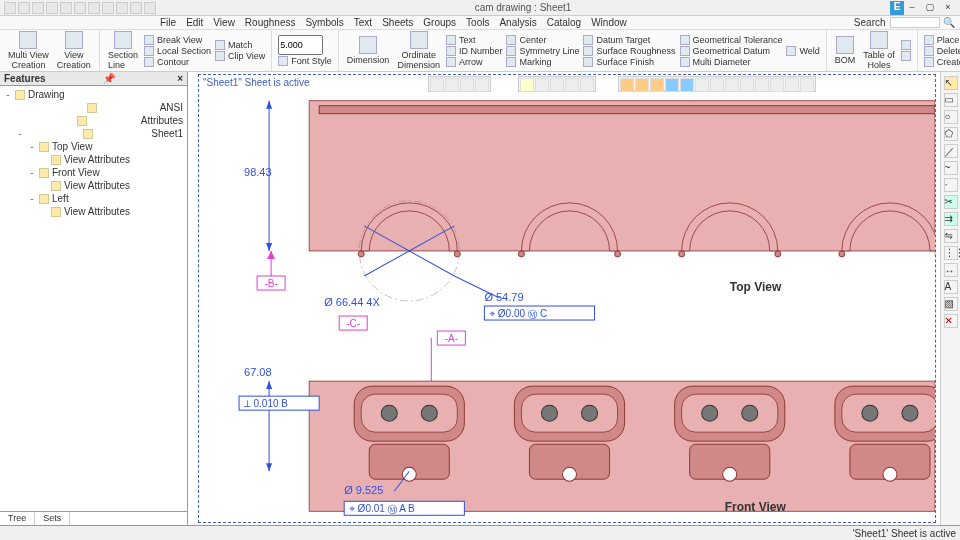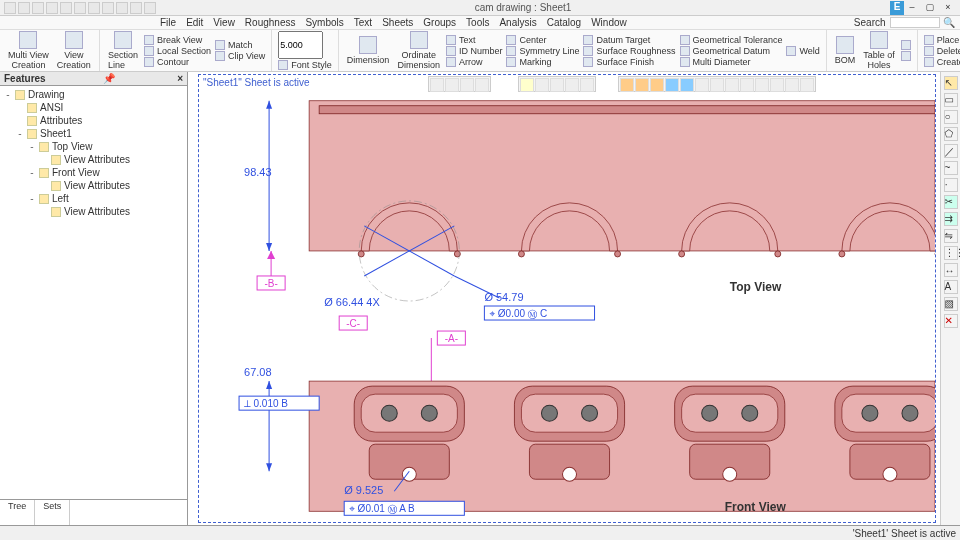--- a/index.html
+++ b/index.html
@@ -21,24 +21,24 @@
 .rbig .ico { width:18px; height:18px; background:#e0e8f0; border:1px solid #aac; }
 .rsmall { display:flex; align-items:center; gap:3px; cursor:pointer; white-space:nowrap; }
 .rsmall .ico { width:10px; height:10px; background:#e0e8f0; border:1px solid #aac; }
 .rcol { display:flex; flex-direction:column; gap:1px; }
 .main { display:flex; height:453px; }
 .features { width:188px; border-right:1px solid #999; display:flex; flex-direction:column; }
 .features-hdr { height:14px; background:#e8e8e8; border-bottom:1px solid #999; padding:0 4px; display:flex; align-items:center; font-size:10px; font-weight:bold; }
 .features-hdr .x { margin-left:auto; cursor:pointer; }
 .tree { flex:1; padding:2px 4px; font-size:10px; overflow:hidden; }
 .tree .node { padding:1px 0; display:flex; align-items:center; gap:3px; cursor:pointer; }
-.tree .i1 { padding-left:12px; } .tree .i2 { padding-left:24px; } .tree .i3 { padding-left:36px; }
+.tree .i1 { padding-left:12px;justify-content:space-between; } .tree .i2 { padding-left:24px; } .tree .i3 { padding-left:36px; }
 .tree .exp { width:8px; text-align:center; color:#666; }
 .tree .ico { width:10px; height:10px; background:#ffe9a8; border:1px solid #cc9; }
-.tree-tabs { height:26px; border-top:1px solid #999; display:flex; font-size:9px; }
+.tree-tabs { height:14px; border-top:1px solid #999; display:flex; font-size:9px; }
 .tree-tabs span { padding:1px 8px; cursor:pointer; border-right:1px solid #ccc; }
 .canvas-wrap { flex:1; position:relative; background:#fff; }
 .mini-toolbar { position:absolute; top:4px; height:16px; display:flex; gap:1px; background:#f4f4f4; border:1px solid #ccc; padding:1px; }
 .mini-toolbar span { width:14px; height:14px; background:#eee; border:1px solid #ddd; cursor:pointer; }
 .canvas { position:absolute; left:10px; top:2px; right:4px; bottom:2px; border:1px dashed #4060d0; }
 .sheet-label { position:absolute; left:4px; top:2px; color:#4060d0; font-size:10px; }
 .part { fill:#e8b0b0; stroke:#8a3030; stroke-width:0.8; }
 .part-dark { fill:#d08888; stroke:#7a2020; stroke-width:0.8; }
 .dim { stroke:#3050e0; stroke-width:1; fill:none; }
 .dim-text { fill:#3050e0; font-size:11px; font-family:Arial; }
@@ -136,21 +136,21 @@
           <span>Match</span>
         </div>
       <div class="rsmall">
           <span class="ico"></span>
           <span>Clip View</span>
         </div>
     </div>
   </div>
   <div class="rgroup big">
     <div class="rcol">
-      <input style="width: 45px; height: 28px; font-size: 9px;" value="5.000">
+      <input style="width: 45px; height: 20px; font-size: 9px;" value="5.000">
       <div class="rsmall">
           <span class="ico"></span>
           <span>Font Style</span>
         </div>
     </div>
   </div>
   <div class="rgroup big">
     <div class="rbig">
         <span class="ico"></span>
         <span>Dimension</span>

